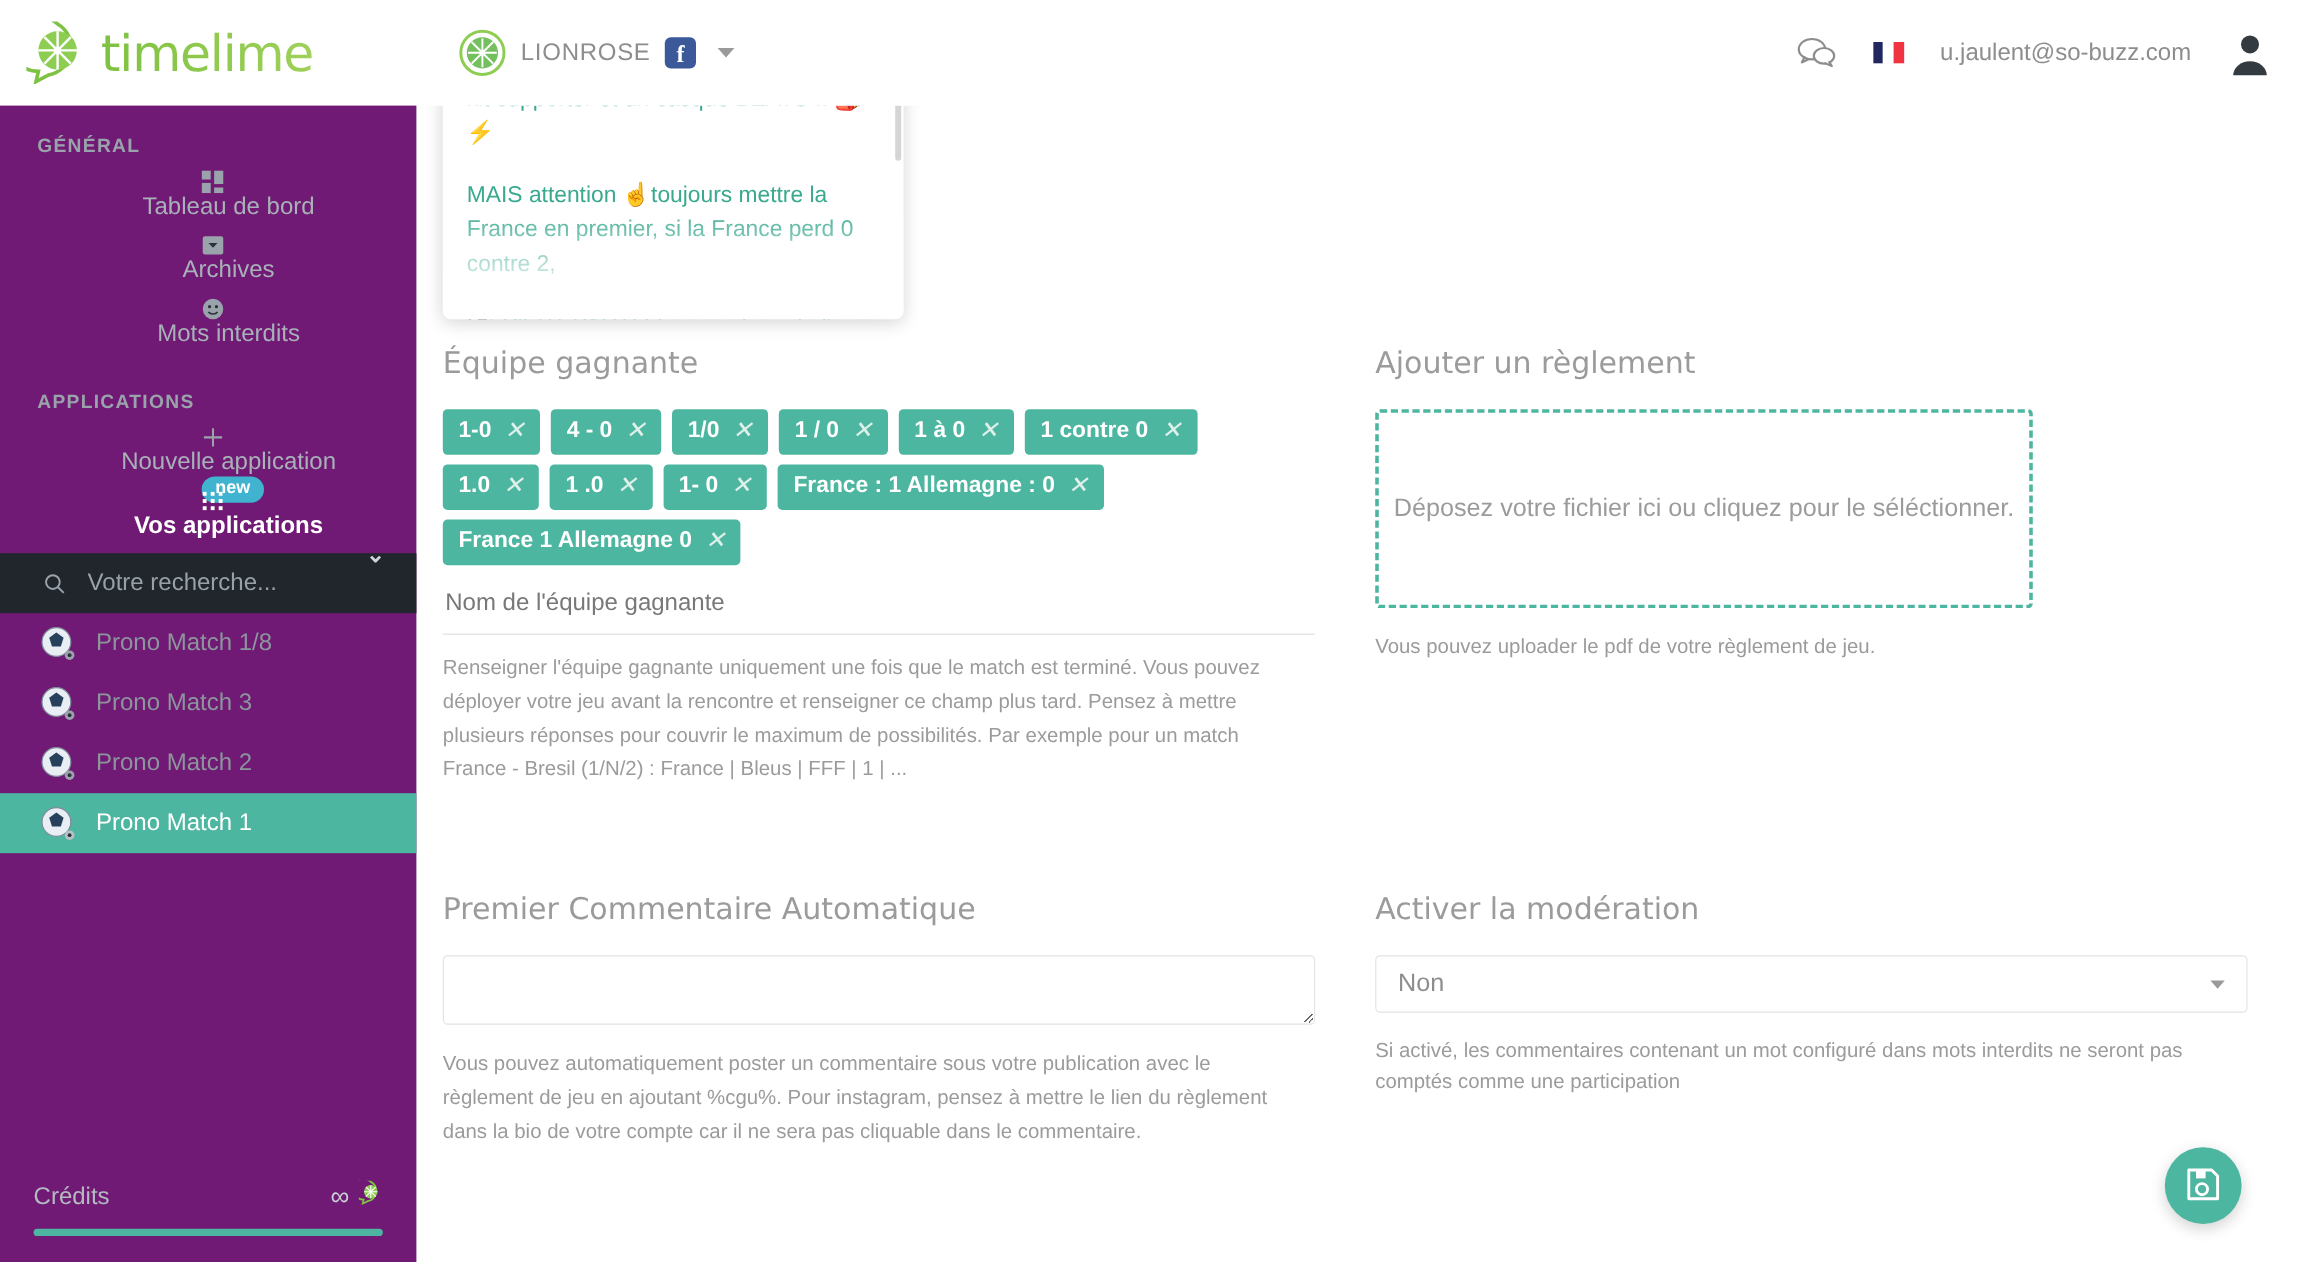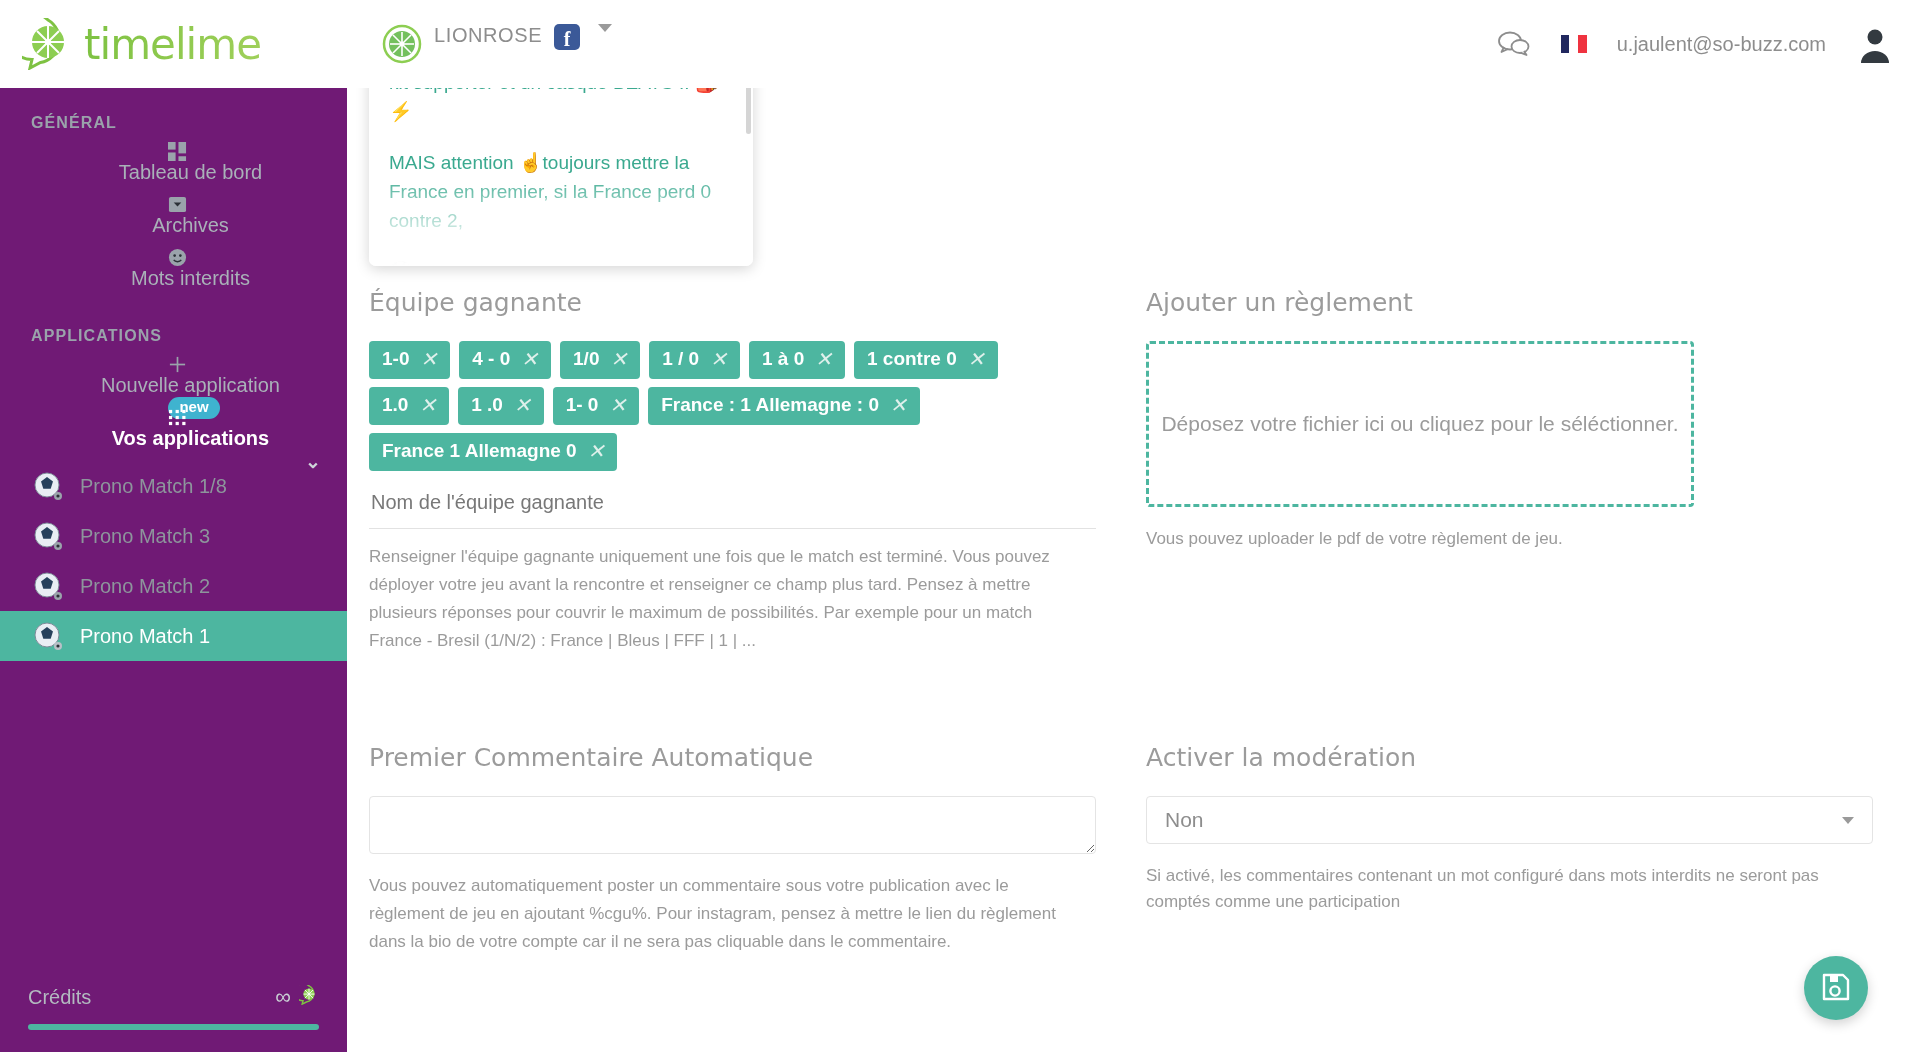--- a/index.html
+++ b/index.html
@@ -19,21 +19,21 @@
   }
   .brand { width: 347px; height: 88px; display: flex; align-items: center; padding-left: 22px; flex: 0 0 auto;}
   .brand-logo { width: 52px; height: 52px; flex: 0 0 auto; }
   .brand-name {
     font-size: 42px; color: #8cc63f; margin-left: 10px;
     letter-spacing: -1px; font-weight: 400;
     font-family: "DejaVu Sans", sans-serif;
     background: linear-gradient(90deg,#7ec242,#9fd05a);
     -webkit-background-clip: text; -webkit-text-fill-color: transparent;
   }
-  .acct { display: flex; align-items: flex-start; gap: 12px; margin-left: 35px; }
+  .acct { display: flex; align-items: center; gap: 12px; margin-left: 35px; }
   .acct-avatar { width: 40px; height: 40px; }
   .acct-name { font-size: 20px; color: #8d8d8d; letter-spacing: .6px; }
   .fb-badge {
     width: 26px; height: 26px; border-radius: 5px; background: #3b5998;
     color: #fff; font-size: 20px; font-weight: bold; font-family: "Liberation Serif", serif;
     display: flex; align-items: flex-end; justify-content: center; line-height: 1;
     padding-bottom: 1px;
   }
   .caret-down {
     width: 0; height: 0; border-left: 7px solid transparent; border-right: 7px solid transparent;
@@ -313,20 +313,29 @@
             <rect x="1" y="14.6" width="3.4" height="3.4"></rect>
               <rect x="8" y="14.6" width="3.4" height="3.4"></rect>
               <rect x="15" y="14.6" width="3.4" height="3.4"></rect>
           </g>
         </svg>
       </span>
       <span>Vos applications</span>
       <span class="side-chevron">⌄</span>
     </div>
 
+    <div class="side-search">
+      <span class="s-ico">
+        <svg viewBox="0 0 20 20" width="19" height="19">
+            <circle cx="8.5" cy="8.5" r="6" fill="none" stroke="#9aa3ab" stroke-width="1.7"></circle>
+            <line x1="13" y1="13" x2="18" y2="18" stroke="#9aa3ab" stroke-width="1.7"></line>
+          </svg>
+      </span>
+      <input type="text" placeholder="Votre recherche..." style="">
+    </div>
 
     <div class="app-item">
       <span class="ball">
         <svg viewBox="0 0 29 29" width="29" height="29">
             <circle cx="13" cy="13" r="12" fill="#e9eef4" stroke="#7e8b99" stroke-width="1"></circle>
             <path d="M13 5 l6 4.5 -2.3 7.2 h-7.4 L7 9.5 z" fill="#27415c"></path>
             <circle cx="24" cy="24" r="4" fill="#9aa3ab"></circle>
             <circle cx="24" cy="24" r="1.6" fill="#2b3137"></circle>
           </svg>
       </span>

